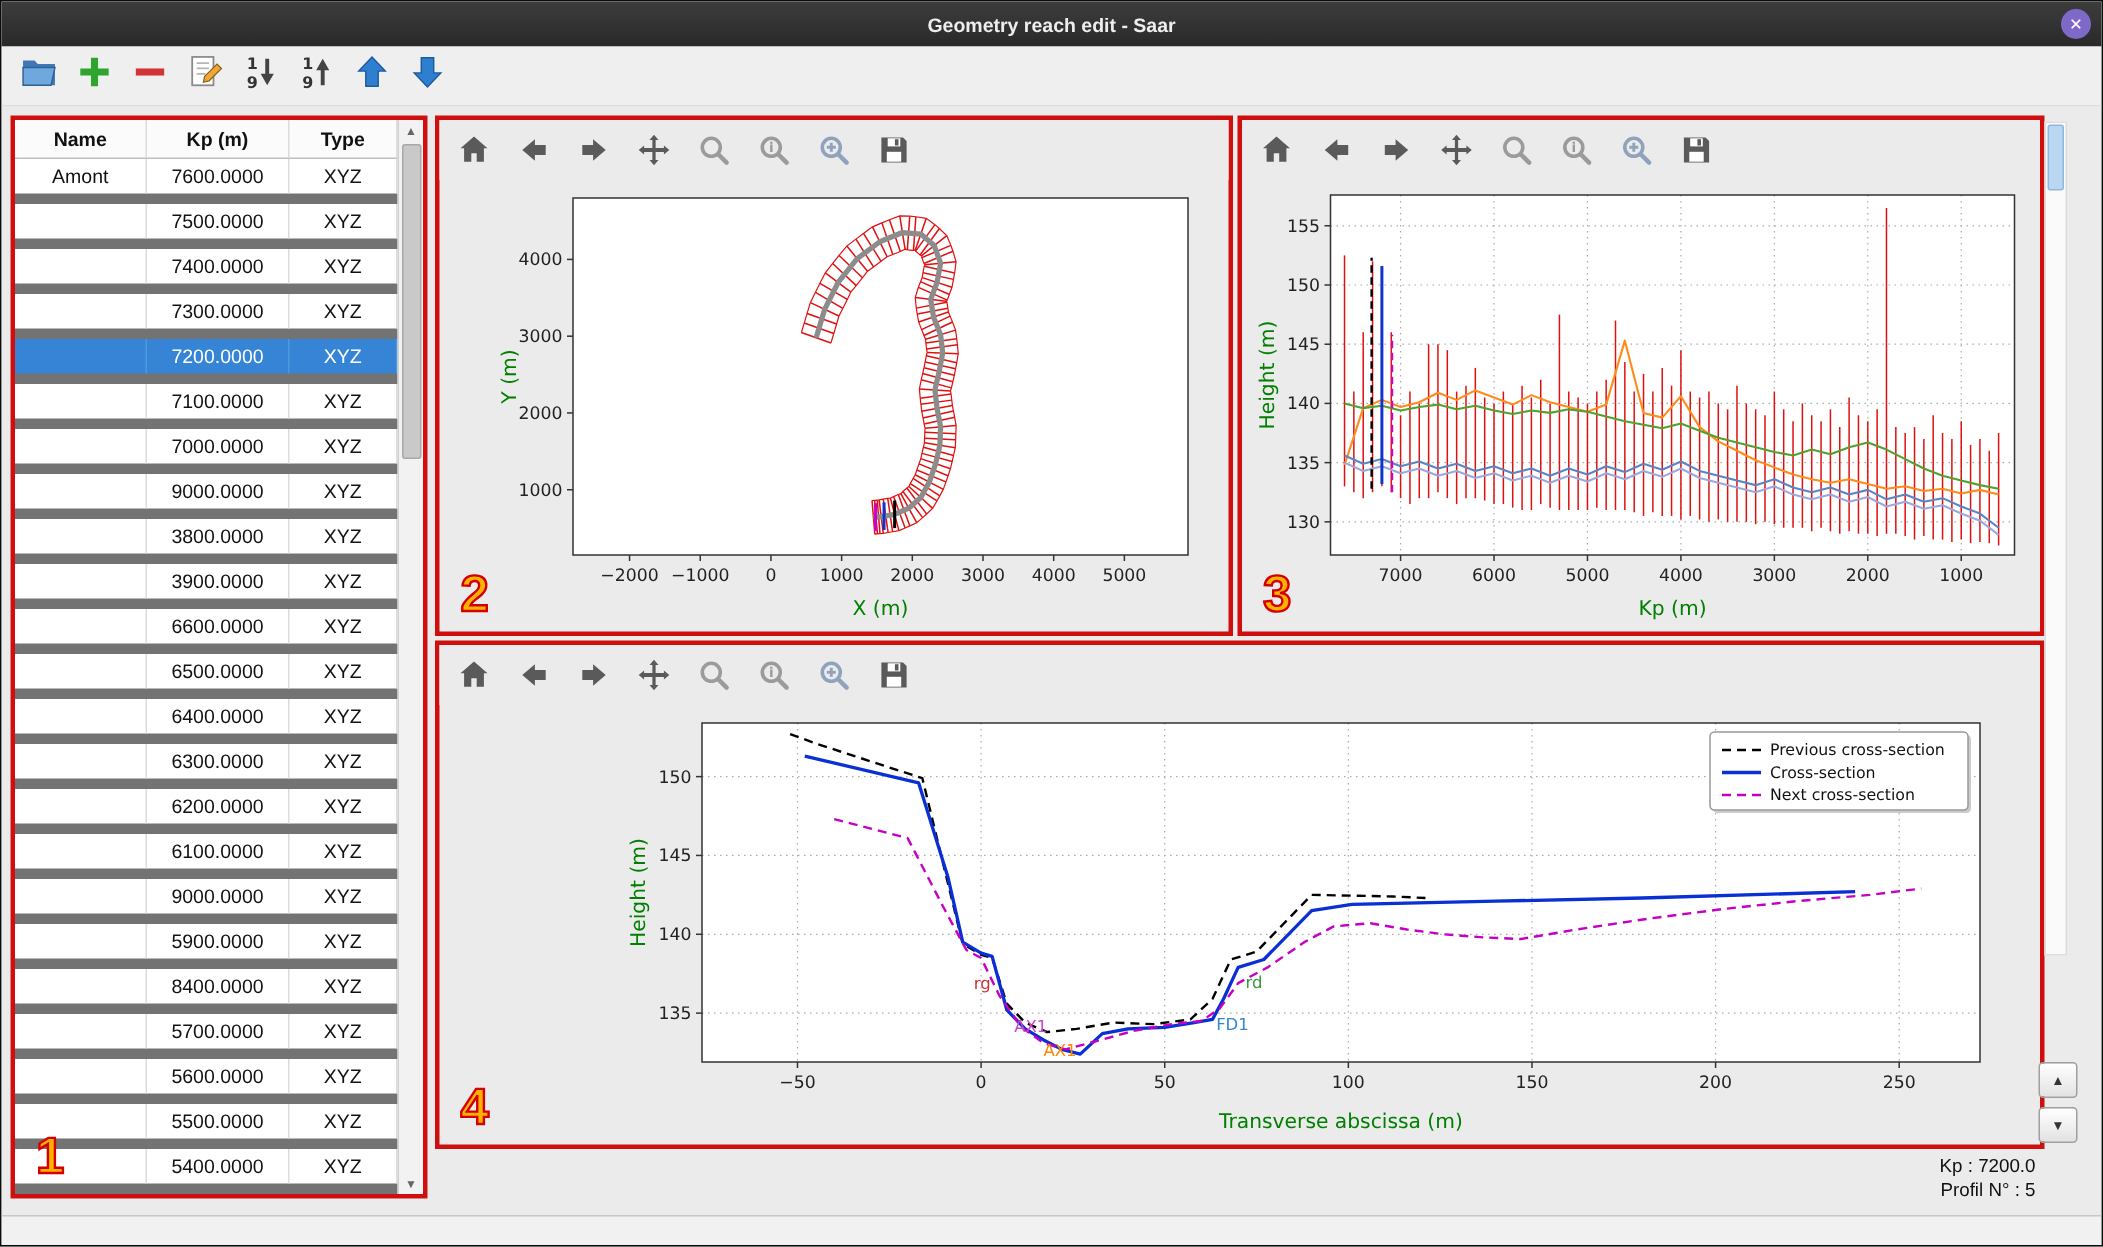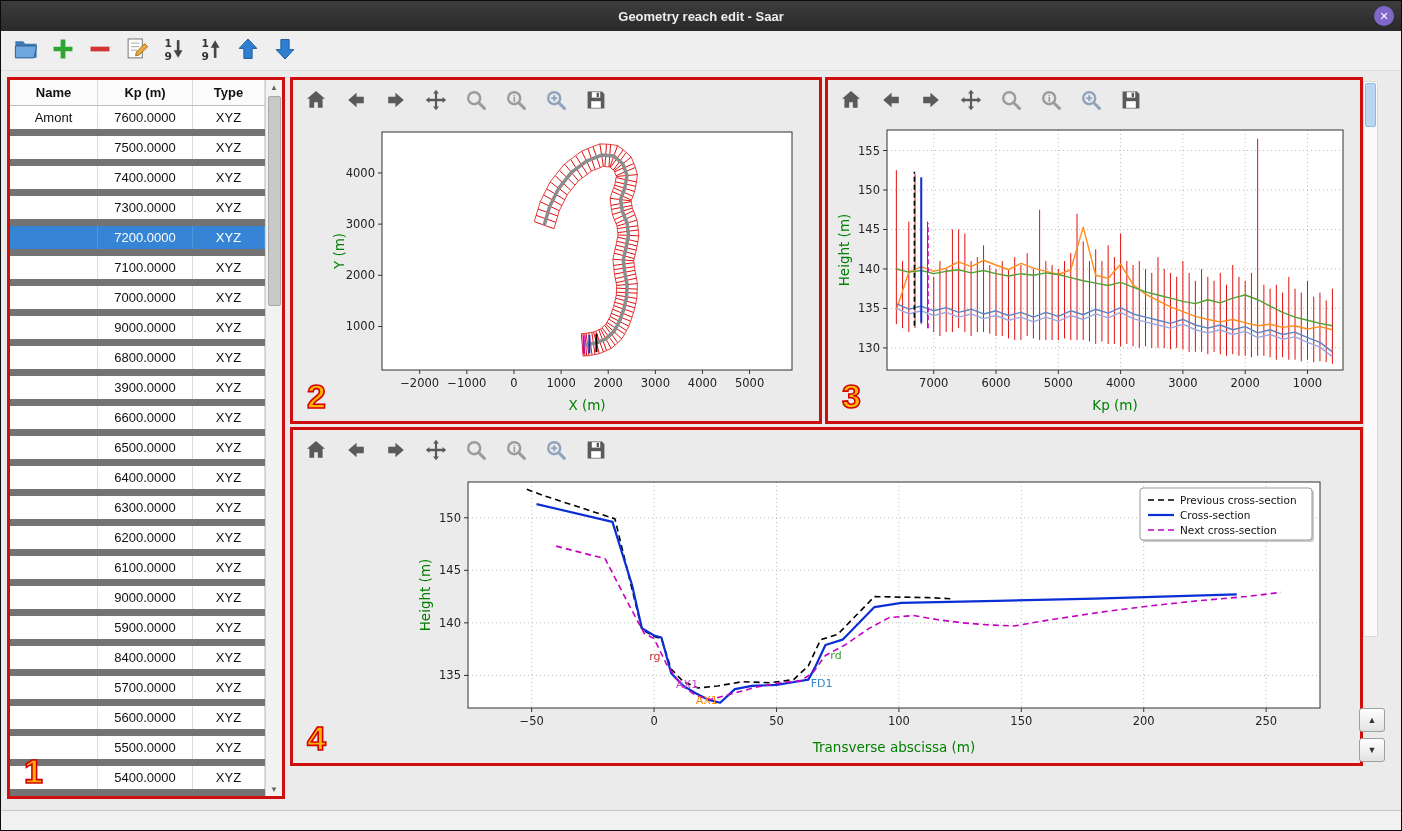--- a/index.html
+++ b/index.html
@@ -155,21 +155,21 @@
               <div class="tcell c-kp">7000.0000</div>
               <div class="tcell c-type">XYZ</div>
             </div>
             <div class="trow">
               <div class="tcell c-name"></div>
               <div class="tcell c-kp">9000.0000</div>
               <div class="tcell c-type">XYZ</div>
             </div>
             <div class="trow">
               <div class="tcell c-name"></div>
-              <div class="tcell c-kp">6800.0000</div>
+              <div class="tcell c-kp">3800.0000</div>
               <div class="tcell c-type">XYZ</div>
             </div>
             <div class="trow">
               <div class="tcell c-name"></div>
               <div class="tcell c-kp">3900.0000</div>
               <div class="tcell c-type">XYZ</div>
             </div>
             <div class="trow">
               <div class="tcell c-name"></div>
               <div class="tcell c-kp">6600.0000</div>
@@ -710,16 +710,20 @@
       <div class="win-thumb"></div>
     </div>
 
     <div class="nav-btn up">
       <span>▲</span>
     </div>
     <div class="nav-btn down">
       <span>▼</span>
     </div>
 
+    <div class="footer-info">
+      <div>Kp : 7200.0</div>
+      <div>Profil N° : 5</div>
+    </div>
   </div>
 
   <div class="statusbar"></div>
 </div>
 
 </body></html>

